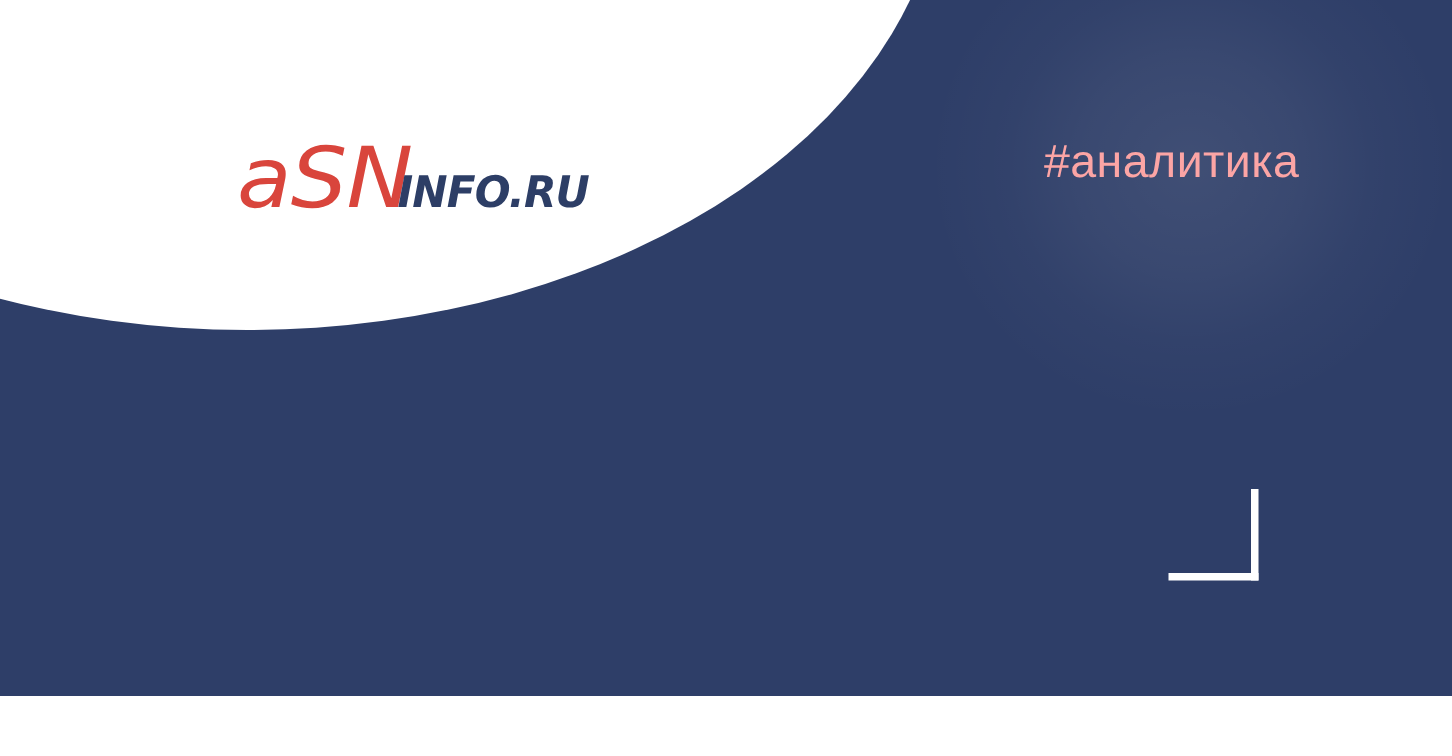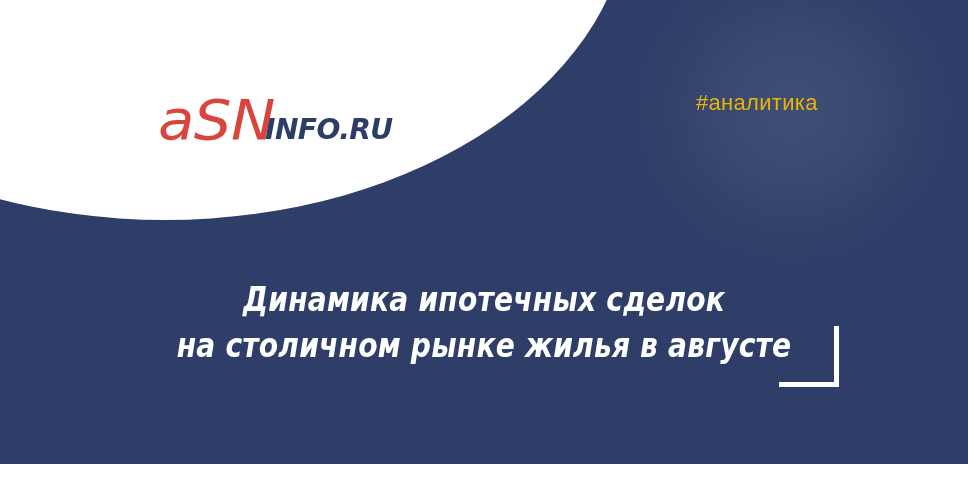--- a/index.html
+++ b/index.html
@@ -79,23 +79,23 @@
     transform: scaleX(0.97);
     transform-origin: left bottom;
   }
 
   
   #hashtag {
     position: absolute;
     left: 696px;
     top: 92px;
     font-family: "Liberation Sans", "DejaVu Sans", sans-serif;
-    font-size: 22px;
+    font-size: 31px;
     font-weight: 400;
-    color: #eab308;
+    color: #fca5a5;
     letter-spacing: 0.3px;
     white-space: nowrap;
     line-height: 1;
   }
 
   
   #headline {
     position: absolute;
     left: 0;
     top: 276px;
@@ -149,23 +149,19 @@
 
   <div id="white-blob"></div>
 
   <div id="logo">
     <span id="logo-asn">aSN</span>
       <span id="logo-info">INFO.RU</span>
   </div>
 
   <div id="hashtag">#аналитика</div>
 
-  <div id="headline">
-    <span class="hl-line">Динамика ипотечных сделок</span>
-    <span class="hl-line">на столичном рынке жилья в августе</span>
-  </div>
 
   <div id="corner-bracket">
     <div class="bar-v"></div>
     <div class="bar-h"></div>
   </div>
 
 </div>
 
 </body></html>

